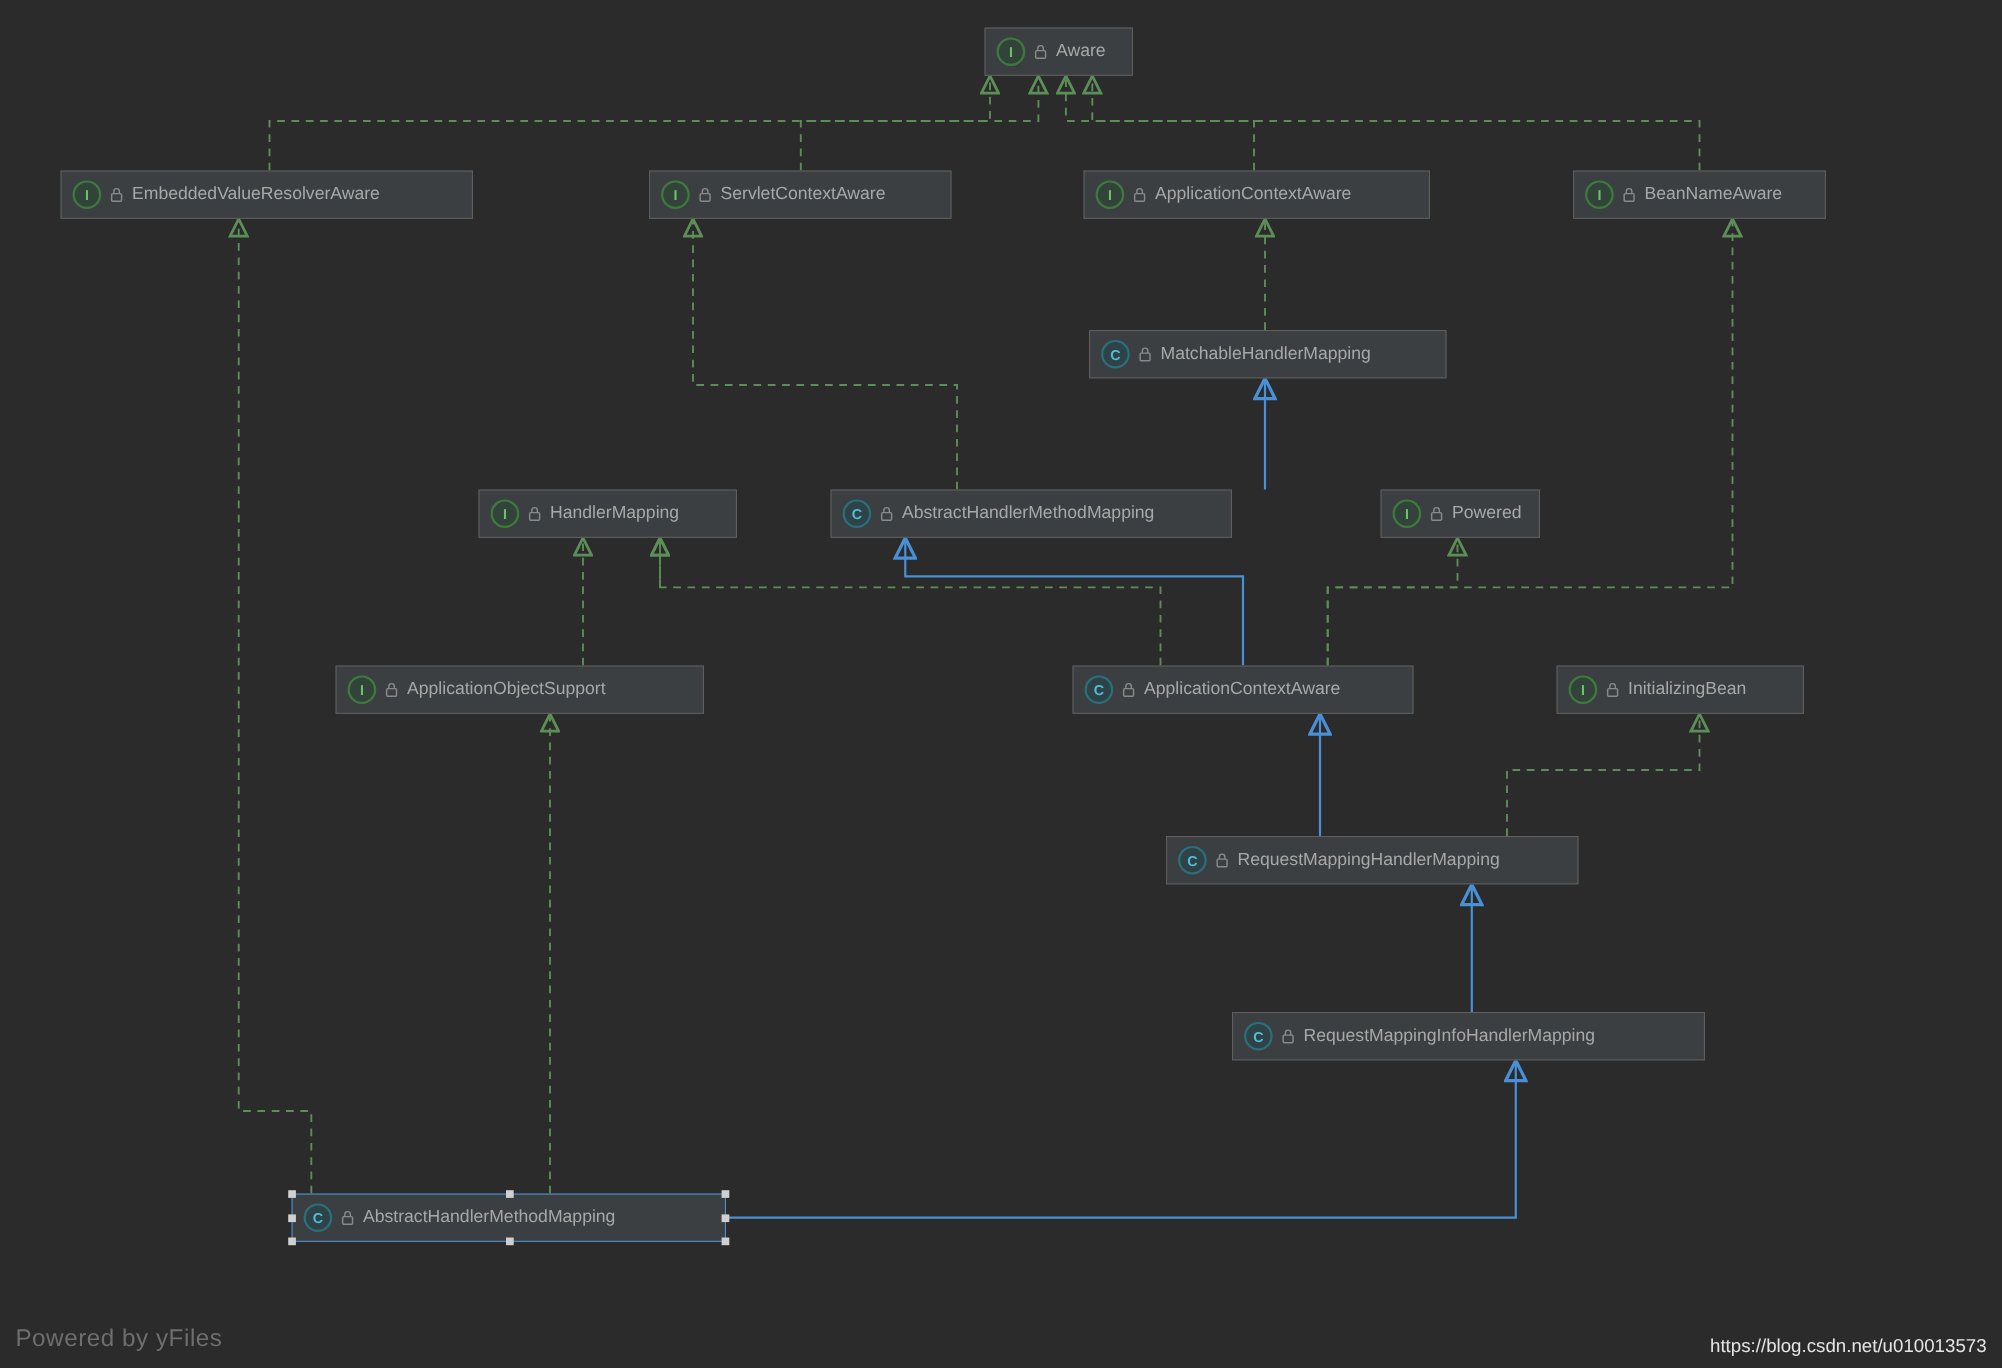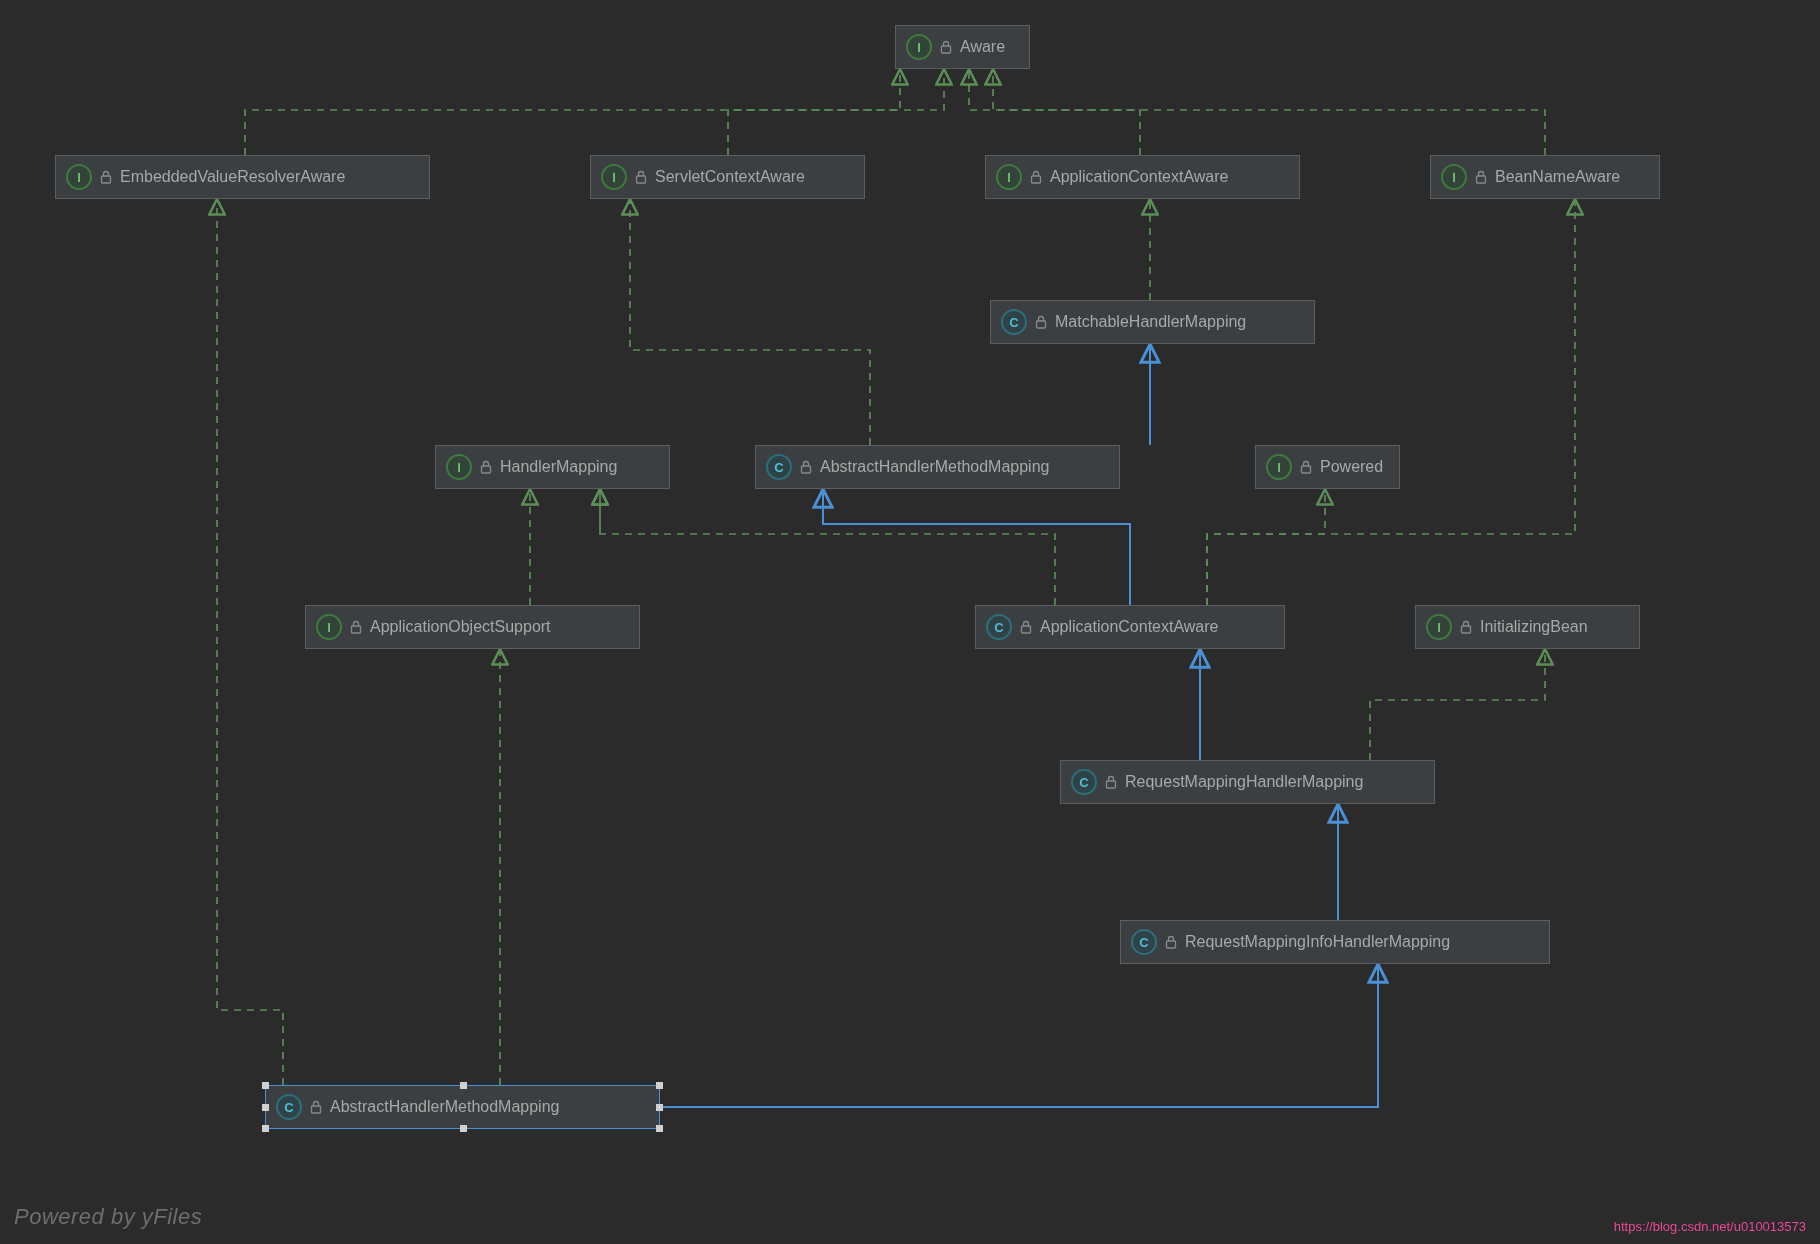--- a/index.html
+++ b/index.html
@@ -6,22 +6,22 @@
   #stage{position:absolute;inset:0}
   svg.edges{position:absolute;inset:0;width:1820px;height:1244px;pointer-events:none}
   .node{position:absolute;background:#3c3f41;border:1.5px solid #5e5e5e;display:flex;align-items:center;padding:0 14px 0 10px;height:44px;box-sizing:border-box}
   .node.sel{border-color:#4a90d6}
   .node .badge{width:22px;height:22px;border-radius:50%;display:flex;align-items:center;justify-content:center;font-weight:700;font-size:13px;margin-right:8px;flex:0 0 auto}
   .badge.I{border:2px solid #3e7a3e;color:#6fbf6f;background:#32443a}
   .badge.C{border:2px solid #2b6f7a;color:#4fbfd6;background:#2f4248}
   .node .lock{width:12px;height:14px;margin-right:8px;flex:0 0 auto}
   .node .label{color:#a8a8a8;font-size:16px;white-space:nowrap}
   .handle{position:absolute;width:7px;height:7px;background:#d0d0d0}
-  .footer-left{position:absolute;left:14px;bottom:14px;font-size:22px;color:#6e6e6e;font-weight:400;font-style:italic;letter-spacing:.5px}
-  .footer-right{position:absolute;right:14px;bottom:10px;font-size:13px;color:#ec4899}
+  .footer-left{position:absolute;left:14px;bottom:14px;font-size:22px;color:#6e6e6e;font-weight:400;letter-spacing:.5px}
+  .footer-right{position:absolute;right:14px;bottom:10px;font-size:17px;color:#e5e5e5}
 </style>
 </head>
 <body>
 
 <div id="stage">
   <svg class="edges">
     <defs>
       <marker id="arr-ext" viewBox="0 0 12 12" refX="11" refY="6" markerWidth="11" markerHeight="11" orient="auto">
         <path d="M1 1 L11 6 L1 11 Z" fill="none" stroke="#4a90d6" stroke-width="1.6"></path>
       </marker>

